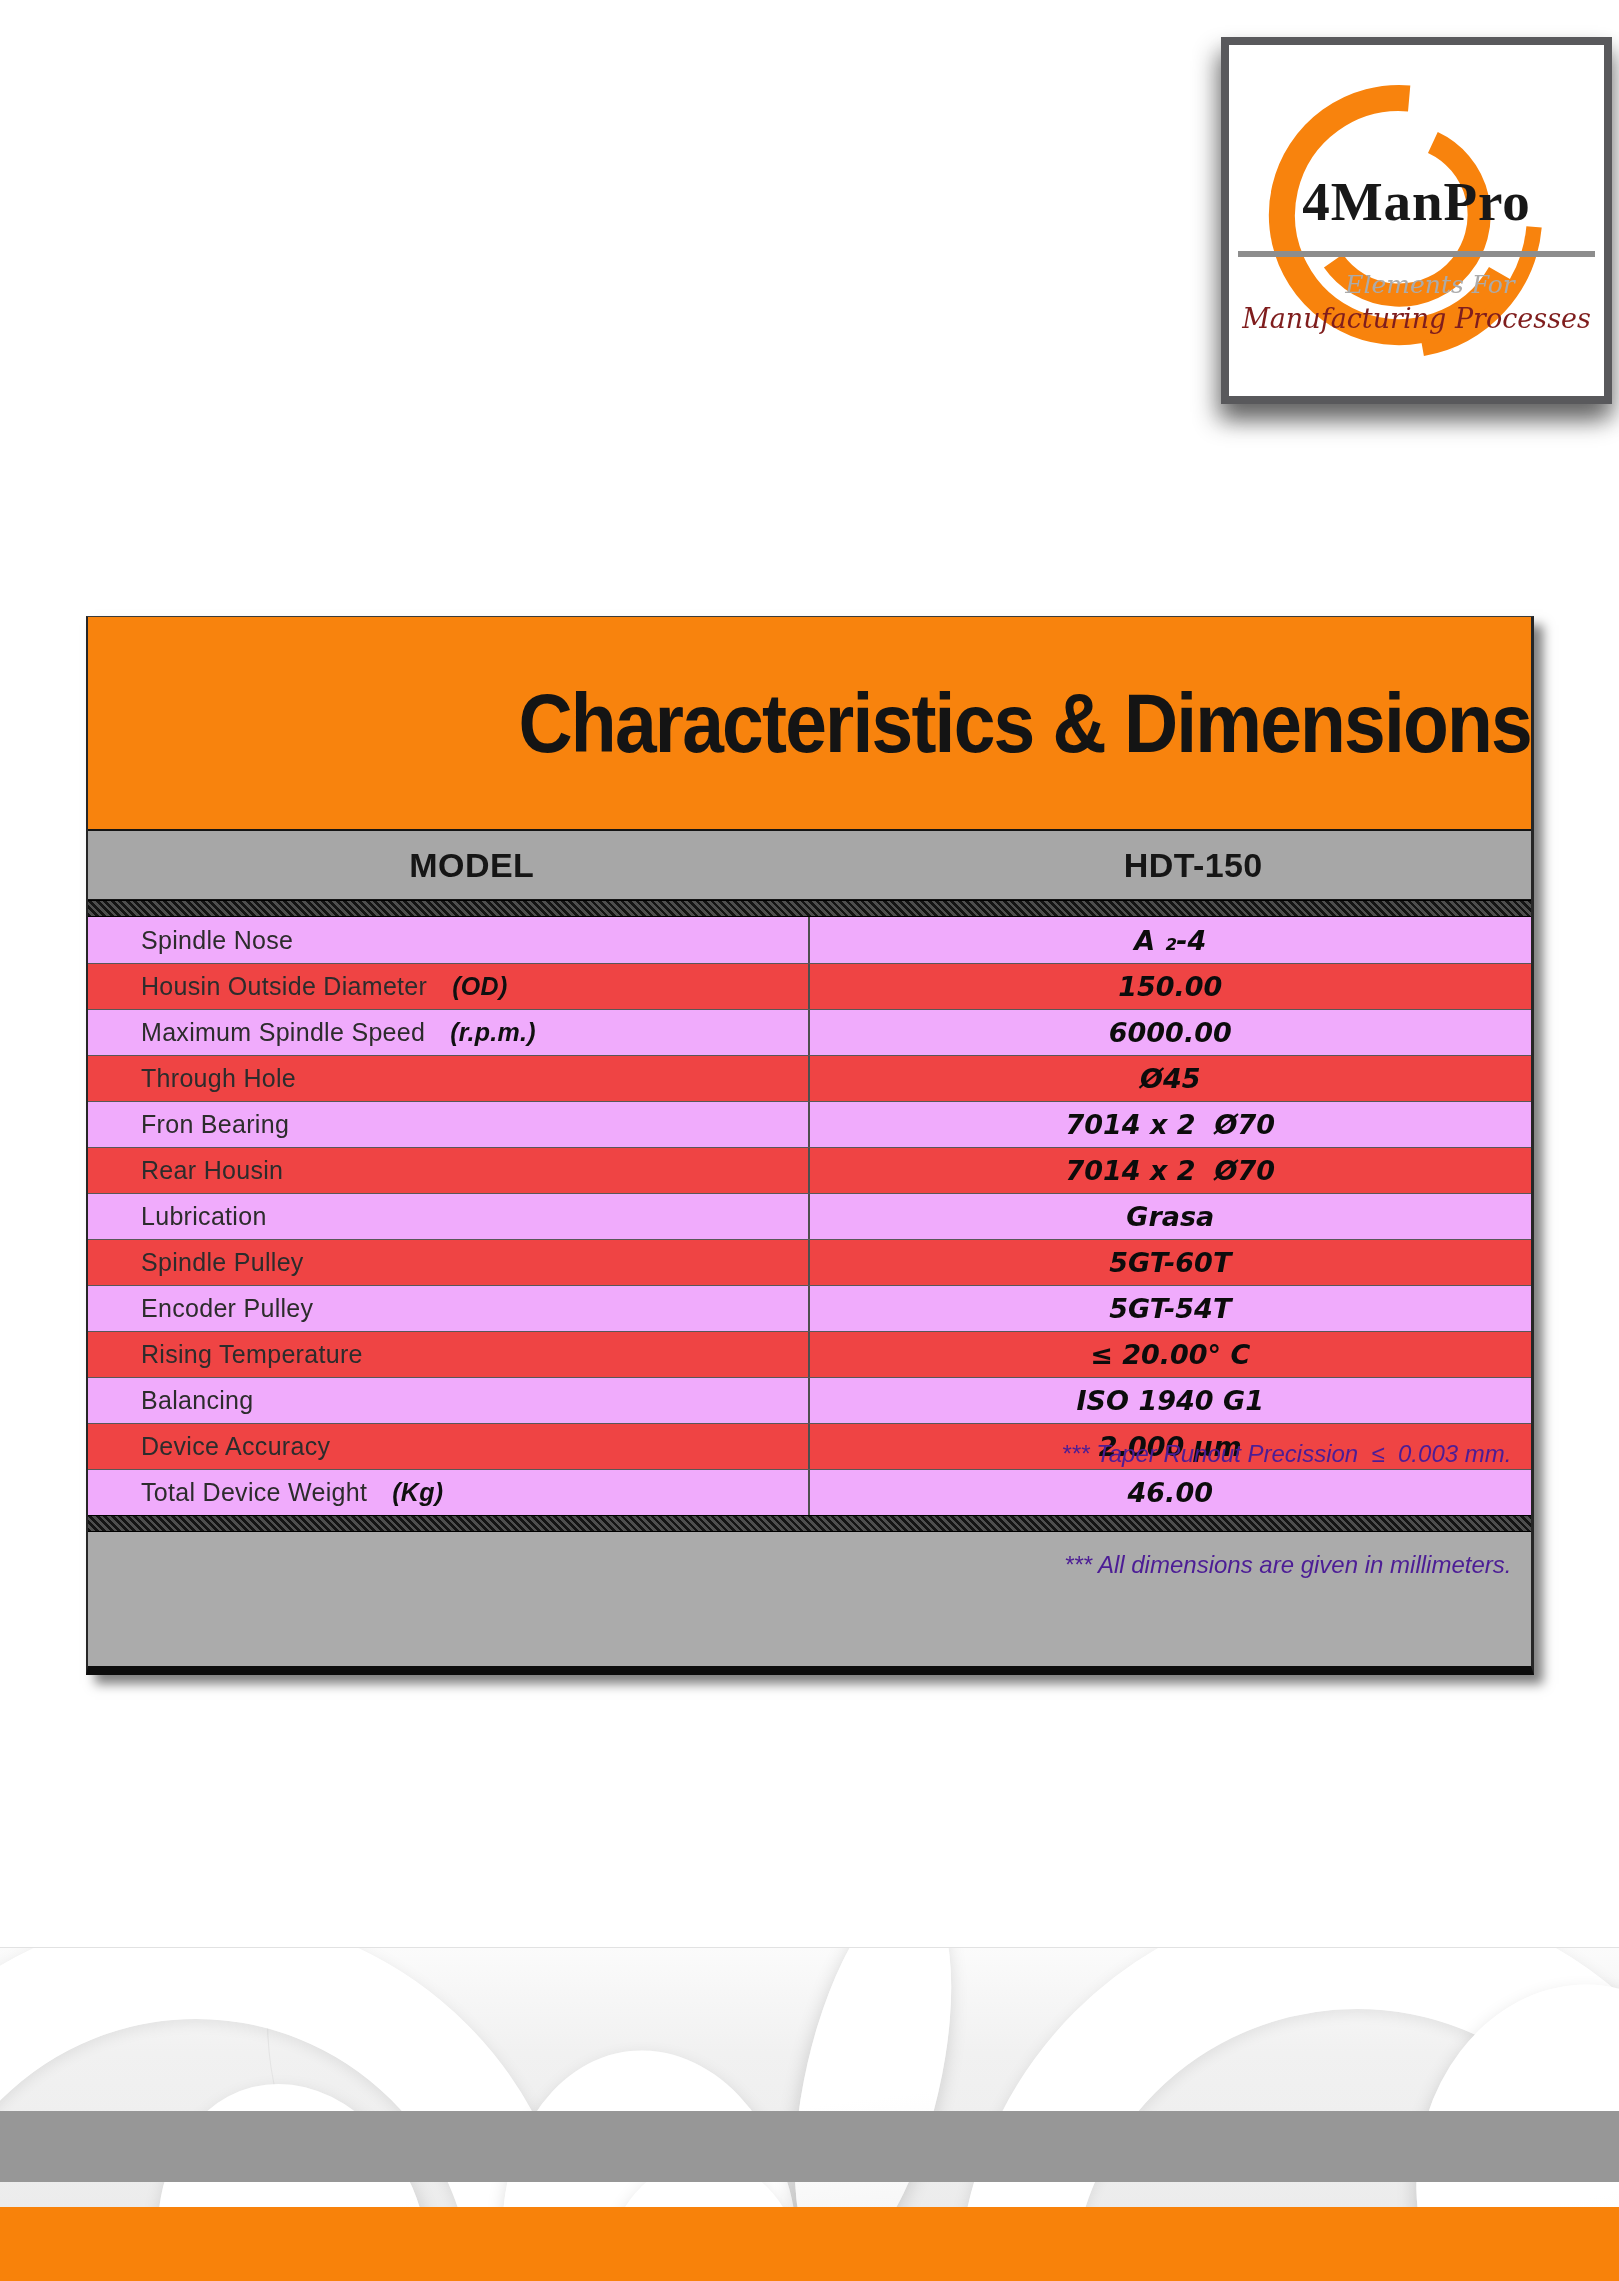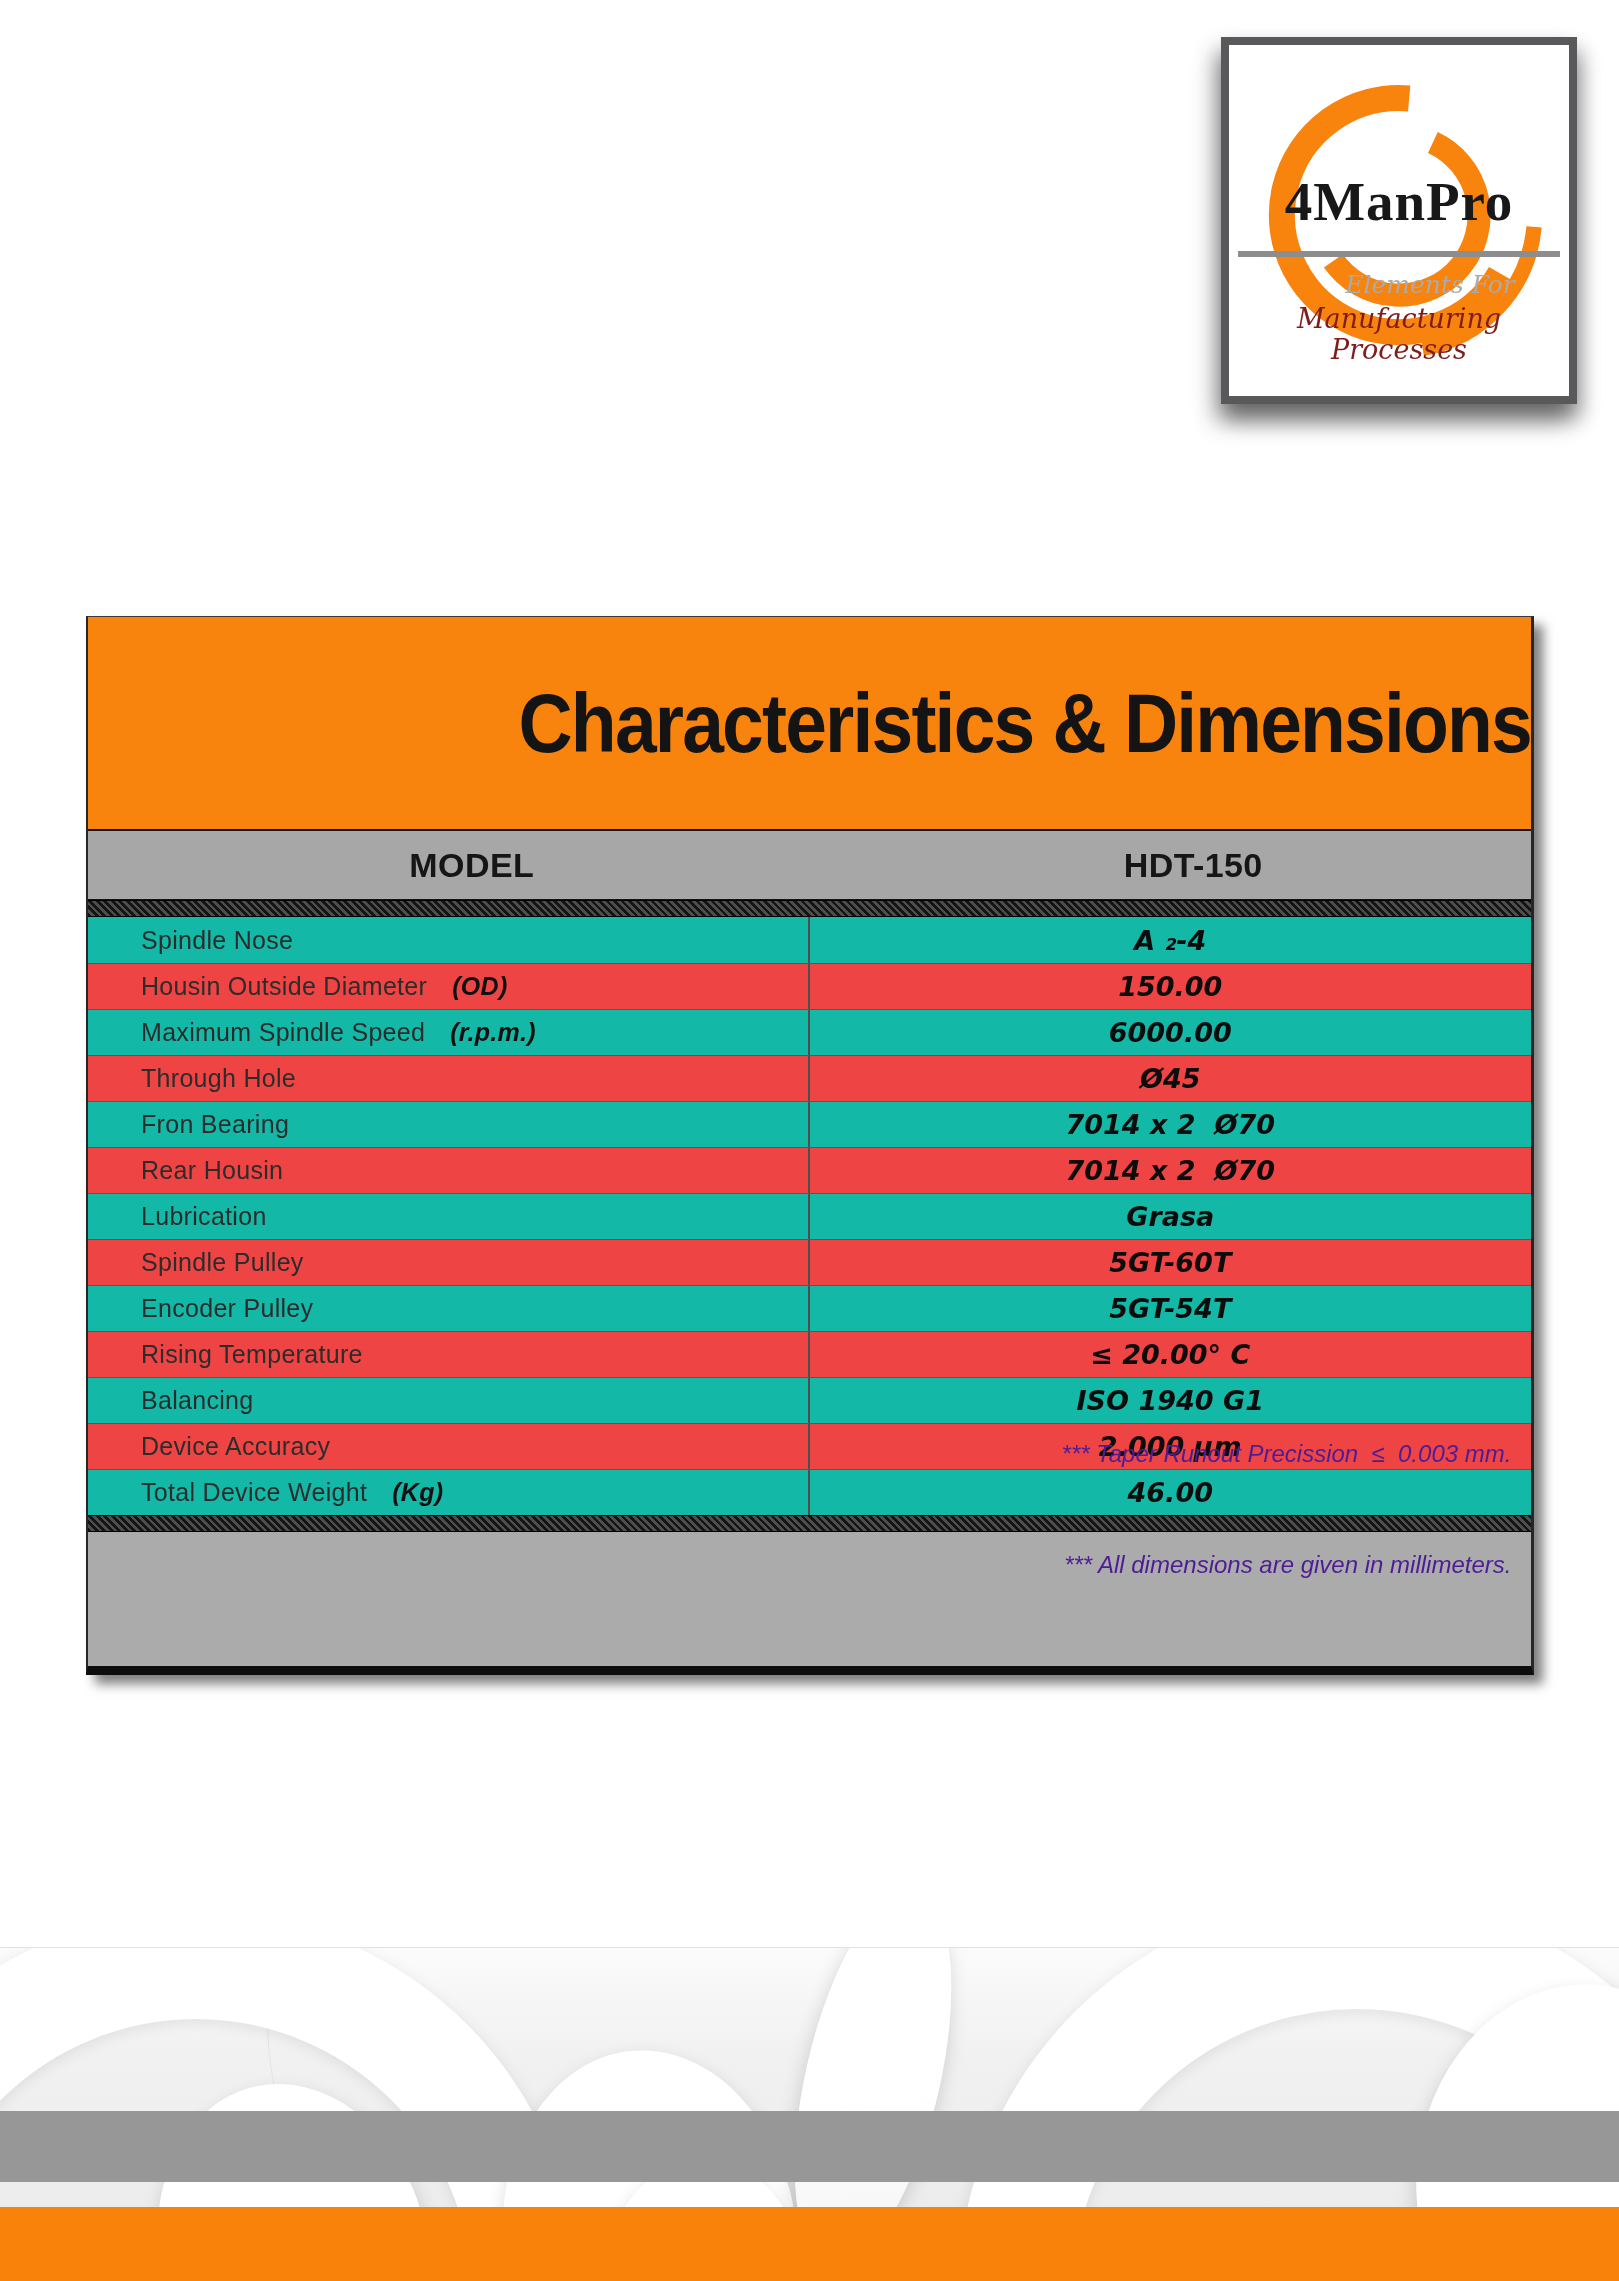--- a/index.html
+++ b/index.html
@@ -7,20 +7,21 @@
     width:1619px;height:2281px;position:relative;overflow:hidden;
     background:#ffffff;
     font-family:"Liberation Sans",sans-serif;
   }
   
   .logo-card{
     position:absolute;left:1221px;top:37px;width:340px;height:351px;
     background:#ffffff;border:8px solid #59595c;
     box-shadow:-5.3px 16px 23px rgba(0,0,0,.45), 5.3px 14.3px 19.6px rgba(0,0,0,.30);
     overflow:hidden;
+    padding-left:35px;
   }
   .logo-card svg{position:absolute;left:16px;top:12.5px;}
   .brand{
     position:absolute;left:0;top:125px;width:100%;text-align:center;
     font-family:"Liberation Serif",serif;font-weight:bold;font-size:55px;
     color:#181818;letter-spacing:0.9px;
   }
   .logo-rule{position:absolute;left:9px;right:9px;top:206px;height:6.2px;background:#8d8d8d;}
   .tag1{
     position:absolute;left:62px;top:225px;width:278px;text-align:center;
@@ -51,21 +52,21 @@
   .model-row{height:68px;background:#A7A7A7;display:flex;border-bottom:1.8px solid #141414;}
   .model-cell{
     width:50%;display:flex;align-items:center;justify-content:center;
     font-weight:bold;font-size:34px;color:#161616;letter-spacing:0.4px;margin-left:46px;
   }
   .hatch{
     height:15px;
     background:repeating-linear-gradient(45deg,#141414 0 2.7px,#4e4e4e 2.7px 5.3px);
     border-top:1.8px solid #000;border-bottom:1.8px solid #000;
   }
-  .rows .row{display:flex;height:46px;background:#14b8a6;border-top:1.8px solid #585858;box-sizing:border-box;}
+  .rows .row{display:flex;height:46px;background:#f0abfc;border-top:1.8px solid #585858;box-sizing:border-box;}
   .rows .row:first-child{border-top:none;}
   .rows .row.alt{background:#ef4444;}
   .label-cell{
     width:50%;display:flex;align-items:center;padding-left:53px;box-sizing:border-box;
     border-right:2.7px solid #4e4e4e;
     font-size:25px;color:#2c2c2c;letter-spacing:0.3px;
   }
   .note{font-style:italic;font-weight:bold;font-size:25px;color:#101010;margin-left:25px;}
   .note:empty{display:none;}
   .value-cell{

